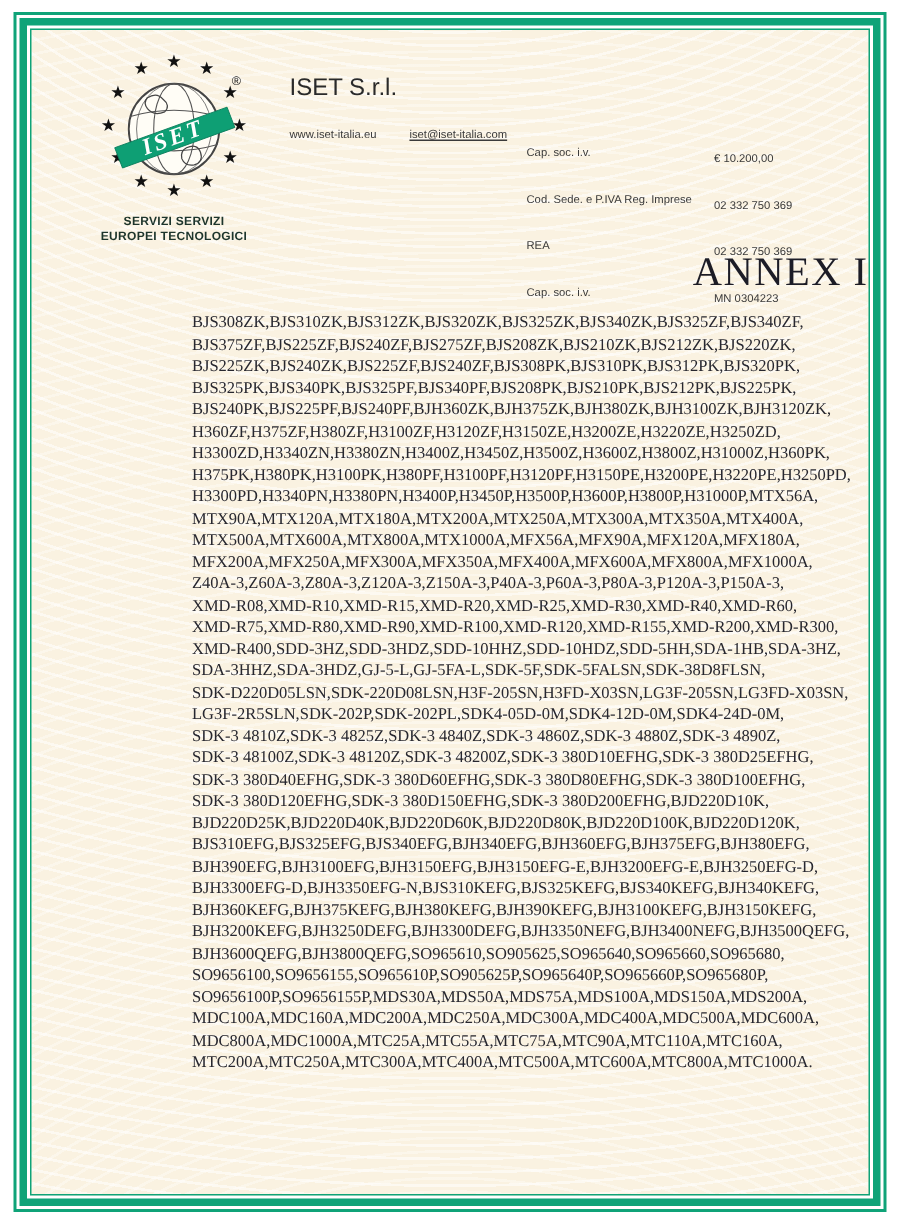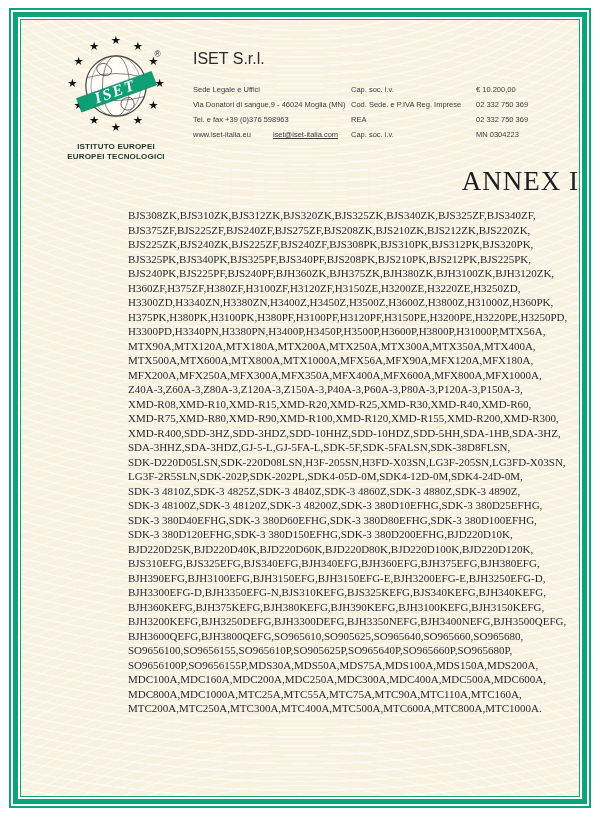--- a/index.html
+++ b/index.html
@@ -16,22 +16,22 @@
   .logo-block{position:absolute;left:30px;top:14px;width:130px;text-align:center;}
   .logo-block svg{width:104px;height:104px;}
   .org-name{font-size:8px;font-weight:bold;color:#1d352c;line-height:10px;letter-spacing:.2px;}
   .company-name{position:absolute;left:172px;top:30px;font-size:16px;color:#2a2a2a;}
   .addr{position:absolute;left:172px;top:62px;font-size:7.5px;color:#3a3a3a;line-height:15px;}
   .addr .links{margin-top:0;}
   a.plain{color:#3a3a3a;text-decoration:none;cursor:pointer;margin-top:17px;}
   a.under{color:#3a3a3a;text-decoration:underline;cursor:pointer;margin-left:6px;padding-left:16px;}
   .registry{position:absolute;left:330px;top:62px;font-size:7.5px;color:#3a3a3a;line-height:15px;width:230px;}
   .reg-row{display:flex;}
-  .reg-label{width:125px;}
-  .reg-value{flex:1;}
+  .reg-label{width:125px;margin-top:12px;}
+  .reg-value{flex:1;margin-top:16px;}
   
   .annex-title{position:absolute;left:0;right:0;top:146px;text-align:right;
     font-family:"Liberation Serif", serif;font-size:27px;color:#1c1c26;letter-spacing:1px;}
   .annex-body{position:absolute;left:107px;top:188px;width:420px;
     font-family:"Liberation Serif", serif;font-size:11px;line-height:14.5px;color:#27272f;}
   .annex-line{white-space:nowrap;}
 </style>
 </head>
 <body>
 
@@ -63,34 +63,28 @@
         <path d="M22,42 Q50,34 78,42" fill="none" stroke="#555555" stroke-width="0.7"></path>
         <path d="M22,60 Q50,68 78,60" fill="none" stroke="#555555" stroke-width="0.7"></path>
         <path d="M33,30 q6,-4 10,1 q5,4 1,8 q-7,3 -11,-2 q-3,-4 0,-7 Z" fill="none" stroke="#444444" stroke-width="0.8"></path>
         <path d="M58,62 q7,-3 9,3 q2,6 -4,8 q-6,1 -8,-4 q-1,-5 3,-7 Z" fill="none" stroke="#444444" stroke-width="0.8"></path>
 
         <path d="M12,62 L84,36 L89,49 L17,75 Z" fill="#0e9f74" stroke="#0a7d5b" stroke-width="0.6"></path>
         <text x="50" y="60" transform="rotate(-20 50 57)" fill="#ffffff" font-size="15" font-style="italic" font-weight="bold" text-anchor="middle" letter-spacing="2" font-family="Liberation Serif, serif">ISET</text>
         <text x="87" y="22" font-size="8" fill="#222222">®</text>
       </svg>
       <div class="org-name">
-        <div>ISTITUTO EUROPEI</div>
+        <div>SERVIZI SERVIZI</div>
         <div>EUROPEI TECNOLOGICI</div>
       </div>
     </div>
 
     <div class="company-name">ISET S.r.l.</div>
 
     <div class="addr">
-      <div>
-
-      <div class="addr-line">Sede Legale e Uffici</div>
-            <div class="addr-line">Via Donatori di sangue,9 - 46024 Moglia (MN)</div>
-            <div class="addr-line">Tel. e fax +39 (0)376 598963</div>
-          </div>
       <div class="links">
         <a class="plain">www.iset-italia.eu</a><a class="under">iset@iset-italia.com</a>
       </div>
     </div>
 
     <div class="registry">
 
         <div class="reg-row">
           <span class="reg-label">Cap. soc. i.v.</span>
           <span class="reg-value">€ 10.200,00</span>

